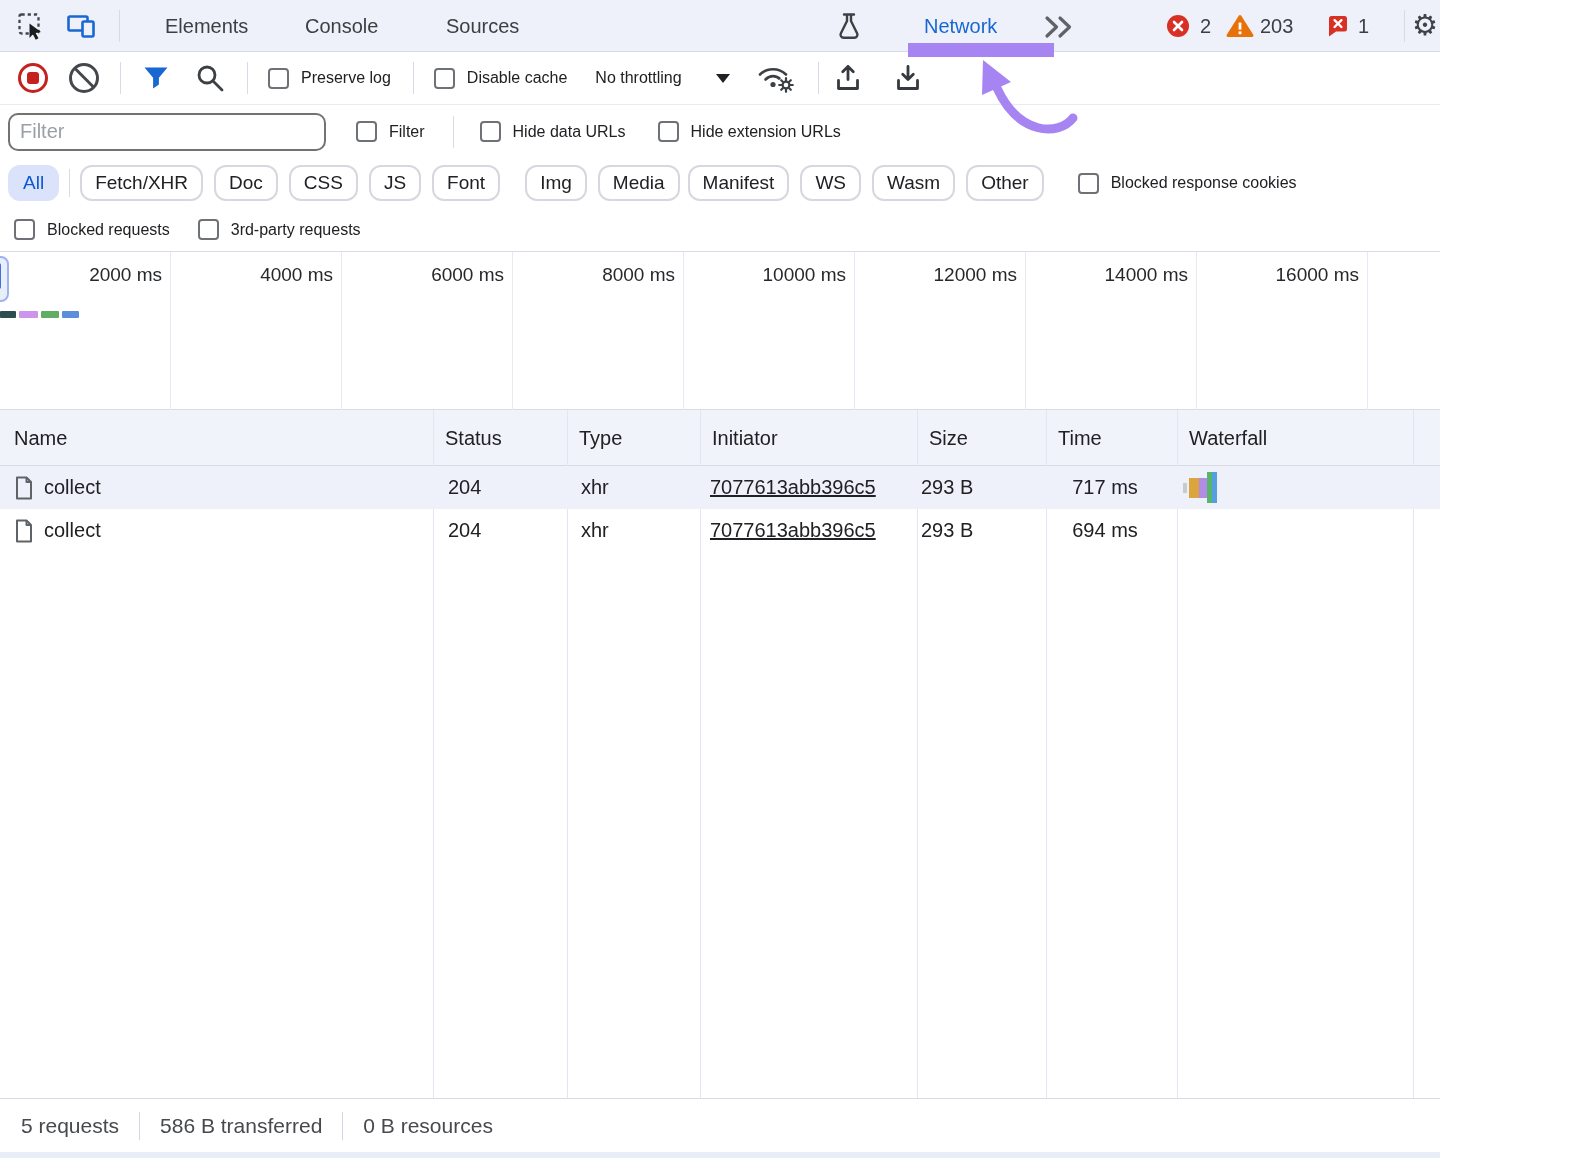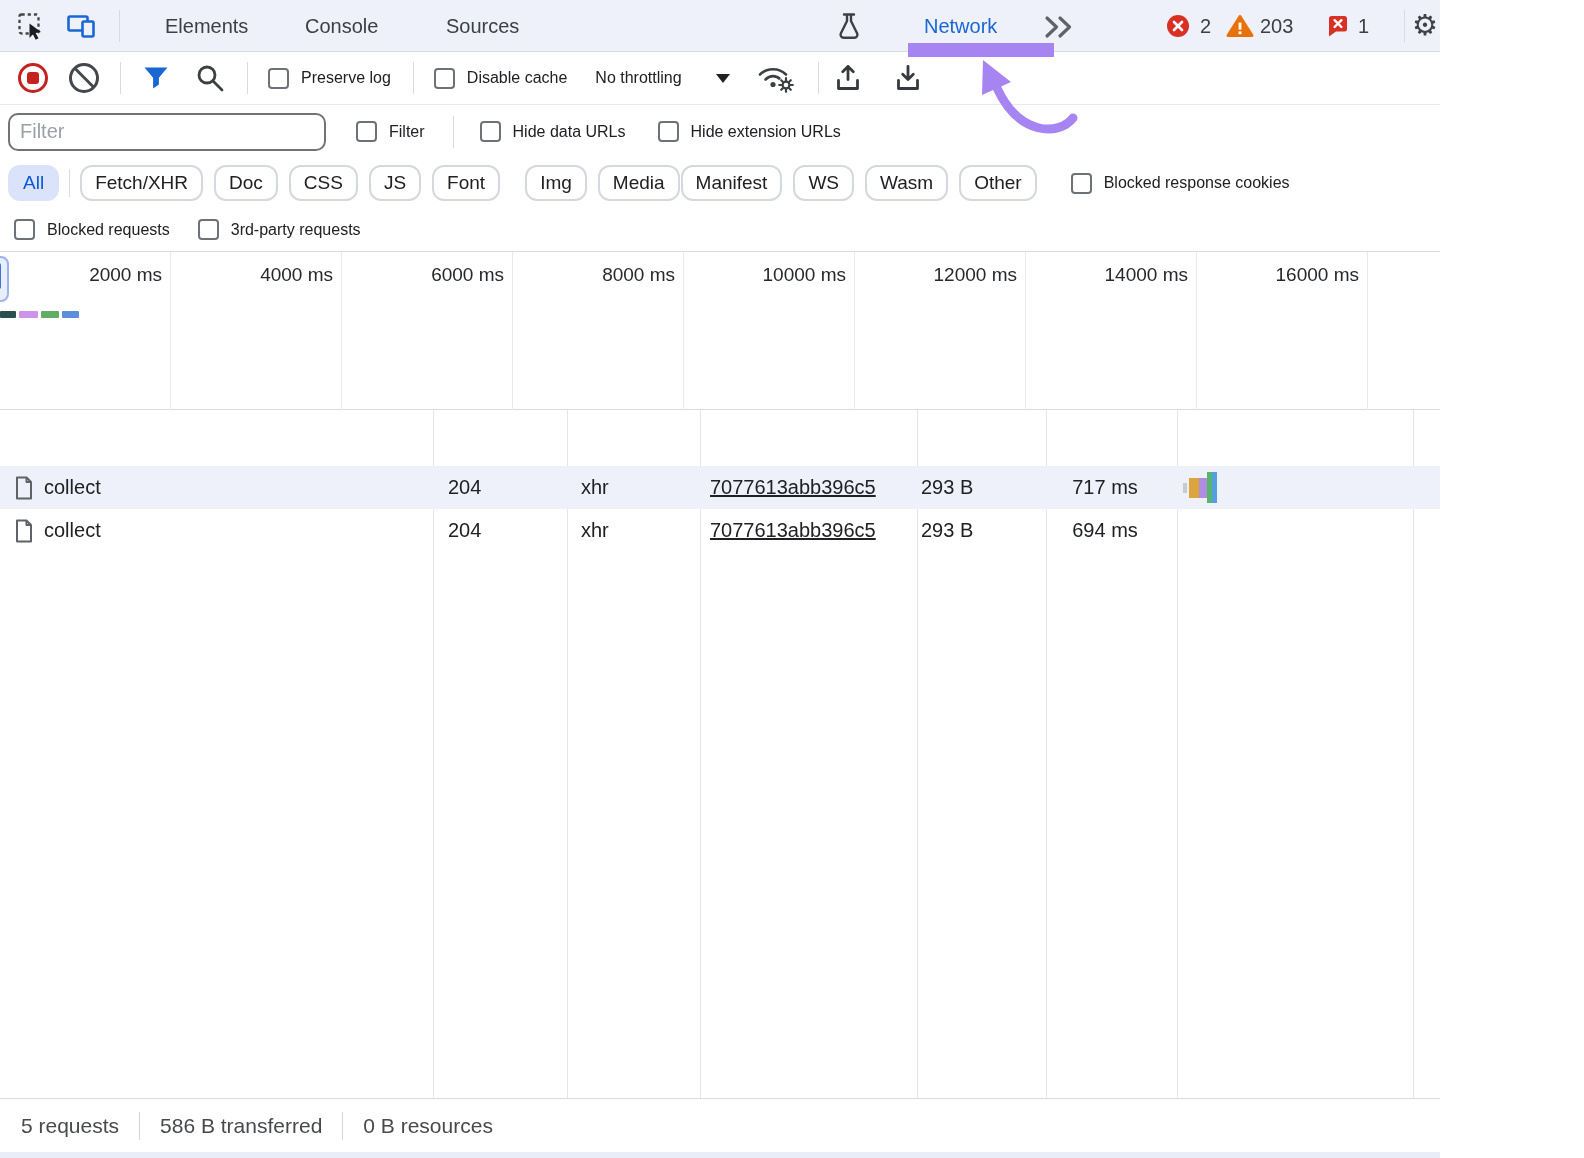--- a/index.html
+++ b/index.html
@@ -188,21 +188,21 @@
   <div class="abs chipsrow">
     <span class="chip selected" style="margin-left:8px">All</span>
     <div class="tb-div" style="margin-left:10px;height:28px"></div>
     <span class="chip" style="margin-left:10px">Fetch/XHR</span>
     <span class="chip" style="margin-left:11px">Doc</span>
     <span class="chip" style="margin-left:11px">CSS</span>
     <span class="chip" style="margin-left:11px">JS</span>
     <span class="chip" style="margin-left:11px">Font</span>
     <span class="chip" style="margin-left:25px">Img</span>
     <span class="chip" style="margin-left:11px">Media</span>
-    <span class="chip" style="margin-left:1px">Manifest</span>
+    <span class="chip" style="margin-left:8px">Manifest</span>
     <span class="chip" style="margin-left:11px">WS</span>
     <span class="chip" style="margin-left:11px">Wasm</span>
     <span class="chip" style="margin-left:11px">Other</span>
     <span class="cb" style="margin-left:34px"></span>
     <span class="lbl" style="margin-left:12px">Blocked response cookies</span>
   </div>
 
   <div class="abs blockedrow">
     <span class="cb" style="margin-left:14px"></span>
     <span class="lbl" style="margin-left:12px">Blocked requests</span>
@@ -242,20 +242,30 @@
     <div class="obar" style="left:1533px;top:66px;width:18px;background:#5d8edc"></div>
 
     <div class="handle" style="left:-9px">
         <div class="grip" style="left:-1px"></div>
       </div>
     <div class="handle" style="left:1575px">
         <div class="grip" style="left:2px"></div>
       </div>
   </div>
 
+  <div class="abs thead">
+    <span class="th" style="left:14px">Name</span>
+    <span class="th" style="left:445px">Status</span>
+    <span class="th" style="left:579px">Type</span>
+    <span class="th" style="left:712px">Initiator</span>
+    <span class="th" style="left:929px">Size</span>
+    <span class="th" style="left:1058px">Time</span>
+    <span class="th" style="left:1189px">Waterfall</span>
+    <span class="sortmark">▲</span>
+  </div>
 
   <div class="colline" style="left:433px"></div>
   <div class="colline" style="left:567px"></div>
   <div class="colline" style="left:700px"></div>
   <div class="colline" style="left:917px"></div>
   <div class="colline" style="left:1046px"></div>
   <div class="colline" style="left:1177px"></div>
   <div class="colline" style="left:1413px"></div>
 
   <div class="trow striped" style="top:466px">

